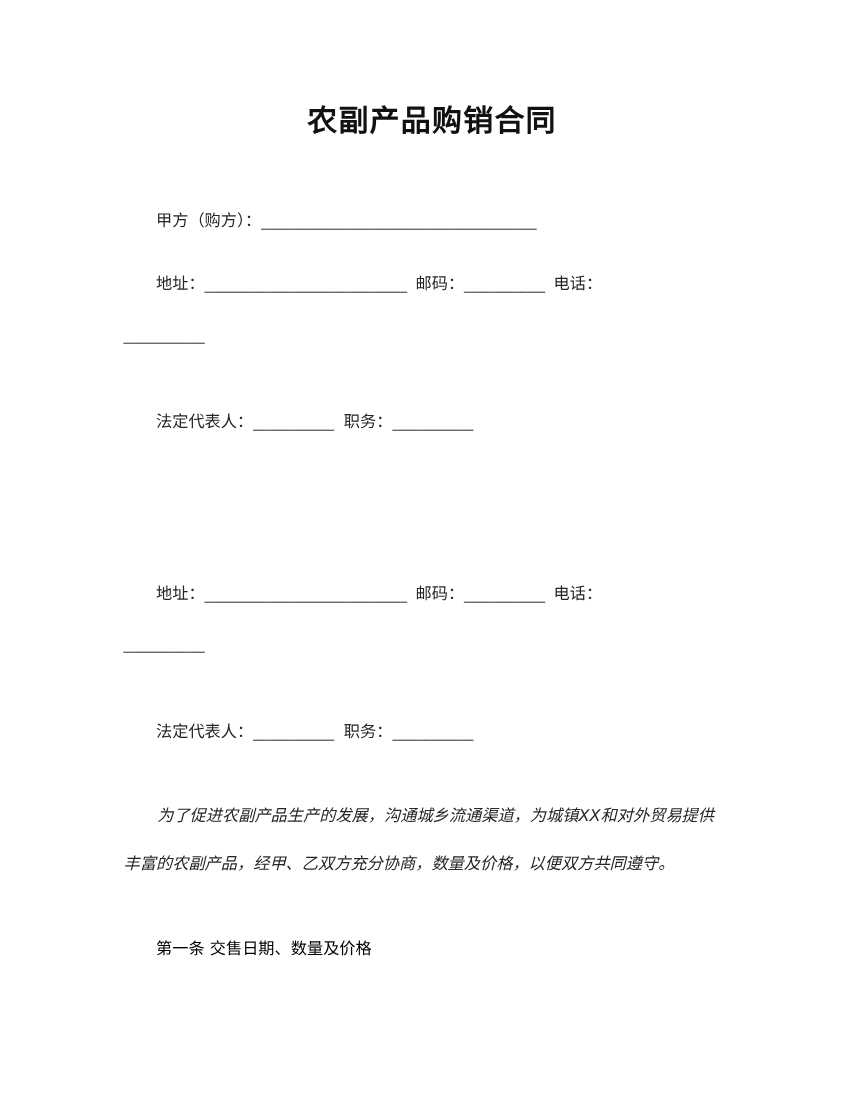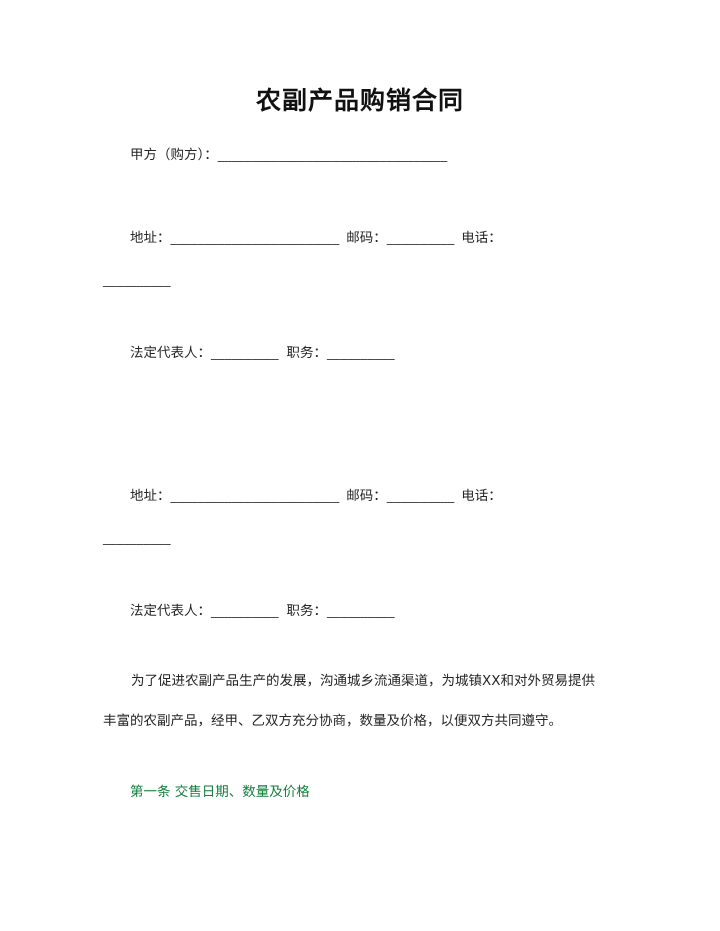--- a/index.html
+++ b/index.html
@@ -76,32 +76,32 @@
     display: inline-block;
     width: 28px;
   }
 
   
   .article {
     position: absolute;
     left: 130px;
     font-size: 13.5px;
     line-height: 22px;
-    color: #15803d;
+    color: #000000;
     white-space: nowrap;
   }
 </style>
 </head>
 <body>
 
 <div class="page">
 
   <h1 class="doc-title">农副产品购销合同</h1>
 
-  <div class="row" style="top:143px; left:130px;">
+  <div class="row" style="top:173px; left:130px;">
     <span class="label">甲方（购方）：</span><span class="fill">__________________________________</span>
   </div>
 
   <div class="row" style="top:226px; left:130px;">
     <span class="label">地址：</span><span class="fill">_________________________</span><span class="label" style="margin-left:7px;">邮码：</span><span class="fill">__________</span><span class="label" style="margin-left:7px;">电话：</span>
   </div>
 
   <div class="row" style="top:268px; left:103px;">
     <span class="fill">__________</span>
   </div>
@@ -116,20 +116,20 @@
   </div>
 
   <div class="row" style="top:526px; left:103px;">
     <span class="fill">__________</span>
   </div>
 
   <div class="row" style="top:599px; left:130px;">
     <span class="label">法定代表人：</span><span class="fill">__________</span><span class="label" style="margin-left:8px;">职务：</span><span class="fill">__________</span>
   </div>
 
-  <div class="body-para" style="top:660px;">
+  <div class="body-para" style="top:660px;font-style:italic;">
     <div><span class="indent"></span><span>为了促进农副产品生产的发展，沟通城乡流通渠道，为城镇XX和对外贸易提供</span></div>
     <div>丰富的农副产品，经甲、乙双方充分协商，数量及价格，以便双方共同遵守。</div>
   </div>
 
   <div class="article" style="top:780px;">第一条 交售日期、数量及价格</div>
 
 </div>
 
 </body></html>

